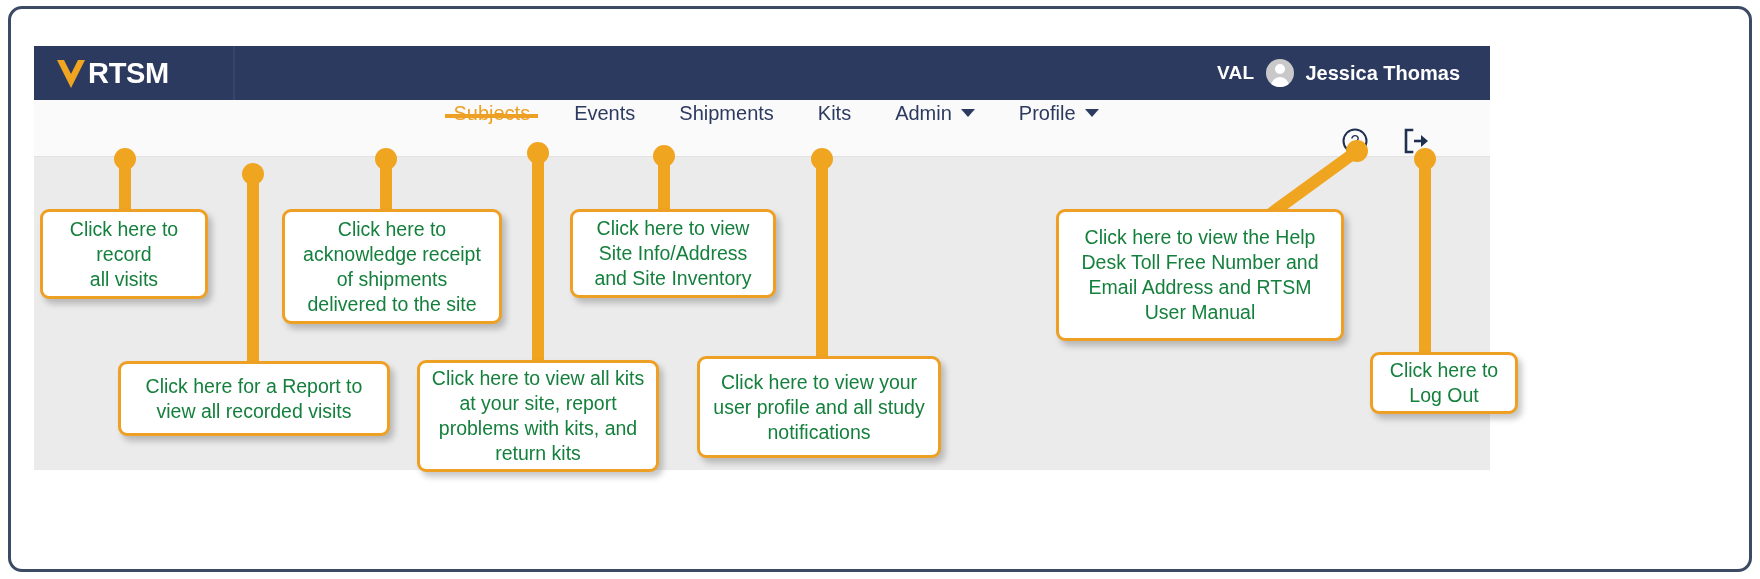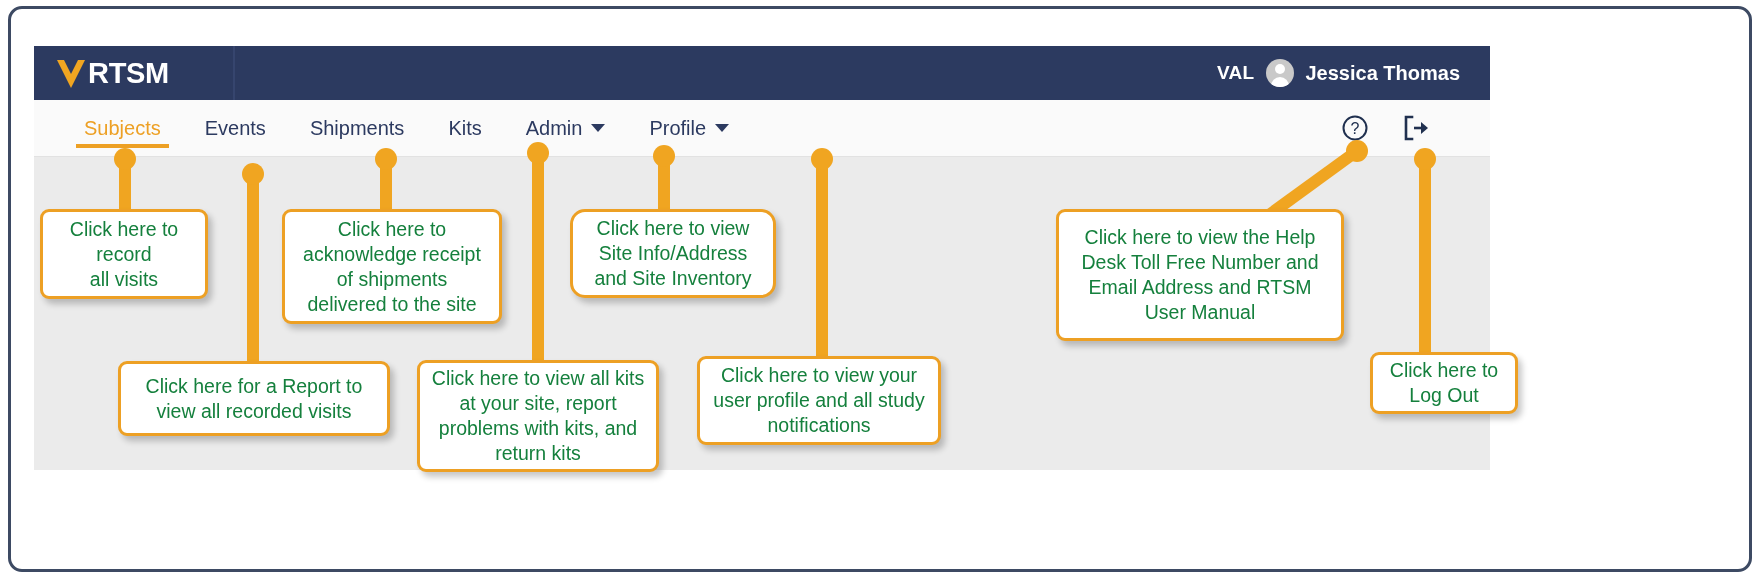--- a/index.html
+++ b/index.html
@@ -107,20 +107,21 @@
   }
   
   .nav-bar {
     position: absolute;
     left: 34px; top: 100px;
     width: 1456px; height: 57px;
     background: #fafafa;
     border-bottom: 1px solid #e2e2e2;
     display: flex;
     align-items: center;
+    flex-direction: column;
   }
   .nav-items { display: flex; align-items: center; height: 100%; }
   .nav-item {
     position: relative;
     height: 100%;
     display: flex; align-items: center; justify-content: center;
     padding: 0 22px;
     font-size: 20px;
     color: #2c3a60;
     white-space: nowrap;
@@ -289,25 +290,25 @@
   <div class="callout" style="left:282px; top:209px; width:220px; height:115px; white-space:pre-line;">Click here to
 acknowledge receipt
 of shipments
 delivered to the site</div>
 
   <div class="callout" style="left:417px; top:360px; width:242px; height:112px; white-space:pre-line;">Click here to view all kits
 at your site, report
 problems with kits, and
 return kits</div>
 
-  <div class="callout" style="left:570px; top:209px; width:206px; height:89px; white-space:pre-line;border-radius:15px;">Click here to view
+  <div class="callout" style="left:570px; top:209px; width:206px; height:89px; white-space:pre-line;">Click here to view
 Site Info/Address
 and Site Inventory</div>
 
-  <div class="callout" style="left:697px; top:356px; width:244px; height:89px; white-space:pre-line;">Click here to view your
+  <div class="callout" style="left:697px; top:356px; width:244px; height:102px; white-space:pre-line;">Click here to view your
 user profile and all study
 notifications</div>
 
   <div class="callout" style="left:1036px; top:209px; width:288px; height:132px; white-space:pre-line;margin-left:20px;">Click here to view the Help
 Desk Toll Free Number and
 Email Address and RTSM
 User Manual</div>
 
   <div class="callout" style="left:1370px; top:352px; width:148px; height:62px; white-space:pre-line;">Click here to
 Log Out</div>

